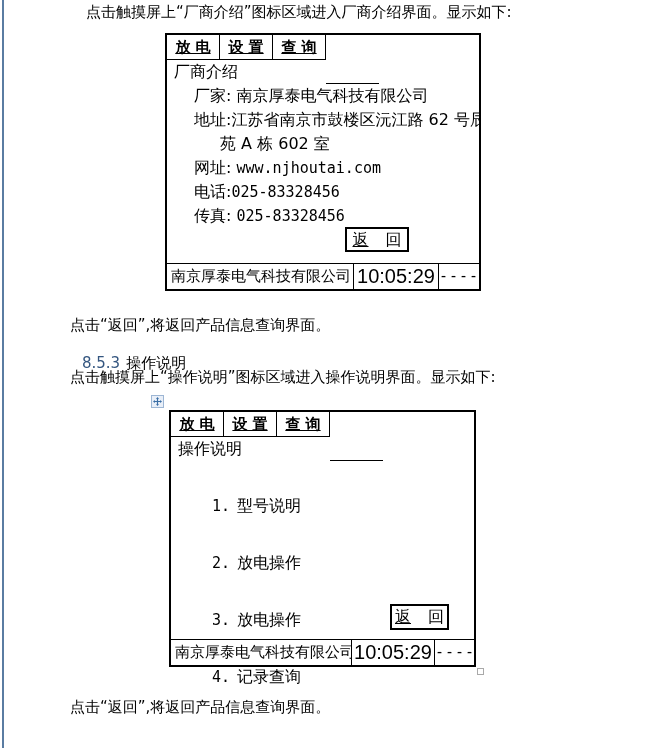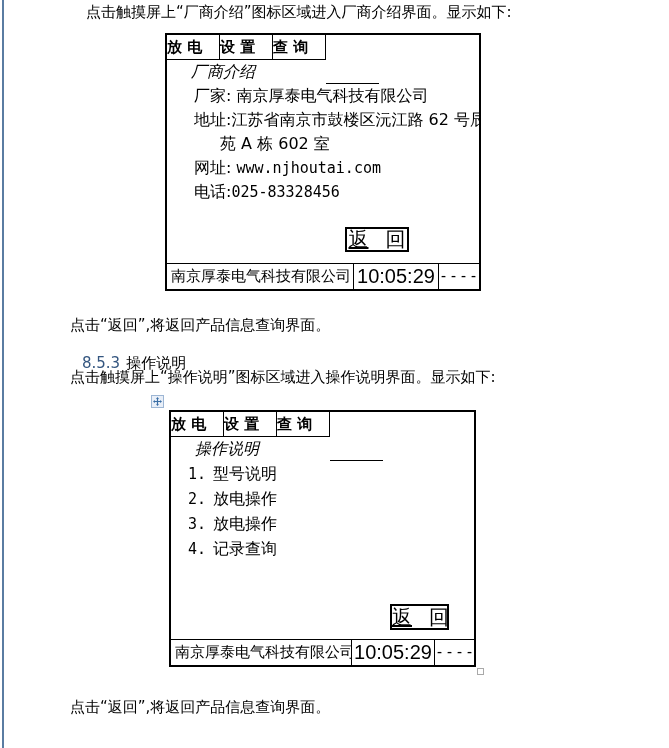--- a/index.html
+++ b/index.html
@@ -26,40 +26,40 @@
   .heading{position:absolute;left:70px;top:343px;margin:12px;font-size:15px;line-height:17px;white-space:nowrap;}
   .heading .num{color:var(--heading_number);margin-right:6px;}
 
   
   .screen{position:absolute;background:#fff;border:2px solid var(--line_black);box-sizing:border-box;}
   .screen1{left:165px;top:33px;width:316px;height:258px;}
   .screen2{left:169px;top:410px;width:307px;height:257px;}
   .tabs{display:flex;height:25px;}
   .tab{
     width:53px;box-sizing:border-box;border-right:1px solid var(--line_black);
-    border-bottom:1px solid var(--line_black);text-align:left;font-weight:bold;
-    font-size:15px;line-height:24px;white-space:nowrap;overflow:hidden;cursor:pointer;
+    border-bottom:1px solid var(--line_black);text-align:center;font-weight:bold;
+    font-size:15px;line-height:24px;white-space:nowrap;overflow:hidden;cursor:pointer;text-decoration:underline;
   }
   .tab.active{
     background-color:var(--tab_active_bg);
     background-image:radial-gradient(var(--tab_active_dot) 22%, rgba(0,0,0,0) 23%);
     background-size:4px 4px;
     margin-top:48px;
   }
   .tab-filler{flex:1;}
   .content{position:absolute;left:0;right:0;top:25px;font-size:16px;}
-  .screen-title{height:24px;line-height:24px;padding-left:24px;font-style:italic;}
+  .screen-title{height:24px;line-height:24px;padding-left:7px;}
   .field{height:24px;line-height:24px;padding-left:27px;white-space:nowrap;overflow:hidden;}
   .field.cont{padding-left:53px;}
   .mono{font-family:"DejaVu Sans Mono","Liberation Mono",monospace;font-size:15px;}
-  .menu-item{height:25px;line-height:25px;padding-left:17px;white-space:nowrap;cursor:pointer;}
+  .menu-item{height:25px;line-height:25px;padding-left:41px;white-space:nowrap;cursor:pointer;margin-top:32px;}
   .menu-item .num{display:inline-block;width:25px;font-family:"DejaVu Sans Mono","Liberation Mono",monospace;font-size:15px;}
   .back-btn{
     position:absolute;border:2px solid var(--line_black);background:#fff;text-align:center;
-    font-size:20px;box-sizing:border-box;cursor:pointer;white-space:nowrap;
+    font-size:16px;box-sizing:border-box;cursor:pointer;white-space:nowrap;
   }
   .screen1 .back-btn{left:178px;top:192px;width:64px;height:25px;line-height:21px;}
   .screen2 .back-btn{left:219px;top:192px;width:59px;height:26px;line-height:22px;}
   .back-btn .u{text-decoration:underline;}
   .back-btn .g{margin-left:17px;}
   .footer{
     position:absolute;left:0;right:0;bottom:0;height:26px;border-top:1px solid var(--line_black);
     display:flex;box-sizing:border-box;
   }
   .footer .cell{box-sizing:border-box;border-right:1px solid var(--line_black);line-height:25px;overflow:hidden;white-space:nowrap;}
@@ -96,20 +96,21 @@
       <div class="tab active">产 品</div>
       <div class="tab-filler"></div>
     </div>
     <div class="content">
       <div class="screen-title">厂商介绍</div>
       <div class="field"><span>厂家: </span><span>南京厚泰电气科技有限公司</span></div>
       <div class="field"><span>地址:</span><span>江苏省南京市鼓楼区沅江路 62 号辰龙雅</span></div>
       <div class="field cont"><span>苑 A 栋 602 室</span></div>
       <div class="field"><span>网址: </span><span class="mono">www.njhoutai.com</span></div>
       <div class="field"><span>电话:</span><span class="mono">025-83328456</span></div>
+      <div class="field"><span>传真: </span><span class="mono">025-83328456</span></div>
     </div>
     <div class="back-btn"><span class="u">返</span><span class="g">回</span></div>
     <div class="footer">
       <div class="cell company">南京厚泰电气科技有限公司</div>
       <div class="cell time">10:05:29</div>
       <div class="cell dashes">----</div>
     </div>
   </div>
 
   <p class="para p2">点击“返回”,将返回产品信息查询界面。</p>

